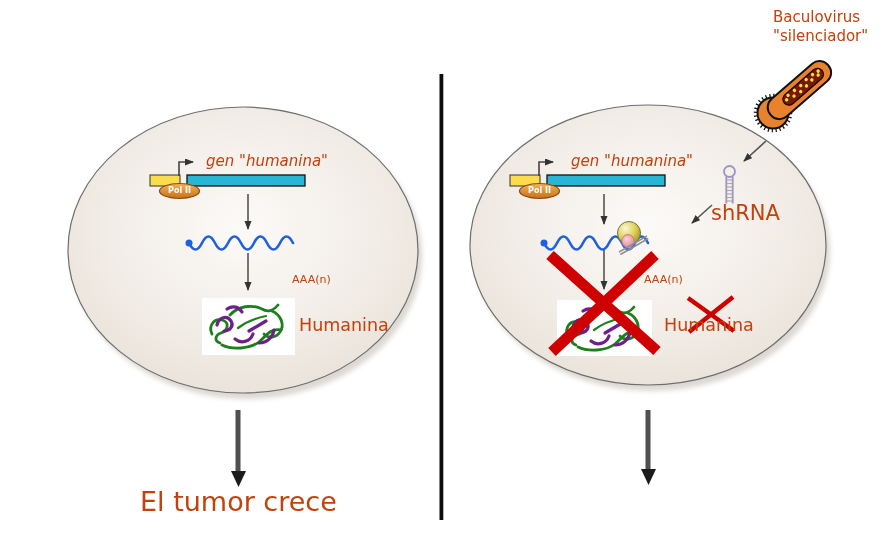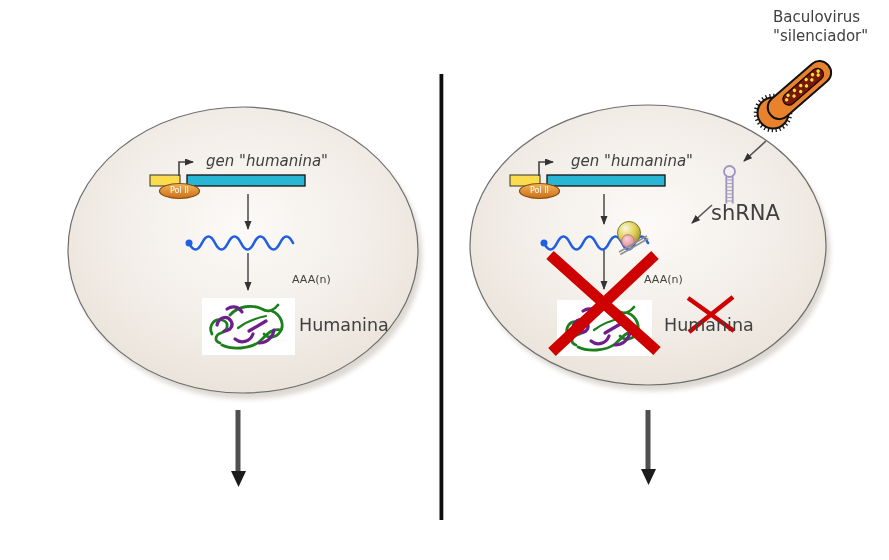--- a/index.html
+++ b/index.html
@@ -1,23 +1,23 @@
 <!DOCTYPE html>
 <html><head>
 <meta charset="utf-8">
 <style>
   html,body{margin:0;padding:0;background:#ffffff;}
   #canvas{
     position:relative;width:889px;height:560px;background:#ffffff;overflow:hidden;
     font-family:"DejaVu Sans", sans-serif;color:#111;
   }
   #scene{position:absolute;left:0;top:0;}
-  .lbl{position:absolute;white-space:nowrap;color:#404040;}
+  .lbl{position:absolute;white-space:nowrap;color:#c2410c;}
   .gene-label{font-size:15px;font-style:italic;}
-  .polii-label{font-size:8px;font-weight:normal;color:#fff;width:40px;text-align:center;}
+  .polii-label{font-size:8px;font-weight:bold;color:#fff;width:40px;text-align:center;}
   .aaa-label{font-size:11px;margin-top:38px;}
   .protein-label{font-size:17.5px;}
   .shrna-label{font-size:21px;}
   .virus-label{font-size:15px;line-height:19px;}
   .outcome-label{font-size:27px;}
 </style>
 </head>
 <body>
 
 <div id="canvas">
@@ -169,20 +169,21 @@
   <g>
     <rect x="645.5" y="410" width="5" height="59" fill="#4F4F4F"></rect>
     <polygon points="641,469 656,469 648.5,485" fill="#1C1C1C"></polygon>
   </g>
 </svg>
 
 <span class="lbl gene-label" style="left:206px;top:152px;">gen "humanina"</span>
 <span class="lbl polii-label" style="left:159.5px;top:185.5px;">Pol II</span>
 <span class="lbl aaa-label" style="left:292px;top:235px;">AAA(n)</span>
 <span class="lbl protein-label" style="left:299px;top:315px;">Humanina</span>
+<span class="lbl outcome-label" style="left:140px;top:486px;">El tumor crece</span>
 
 <span class="lbl gene-label" style="left:571px;top:152px;">gen "humanina"</span>
 <span class="lbl polii-label" style="left:519.5px;top:185.5px;">Pol II</span>
 <span class="lbl aaa-label" style="left:644px;top:235px;">AAA(n)</span>
 <span class="lbl protein-label" style="left:664px;top:315px;">Humanina</span>
 <span class="lbl shrna-label" style="left:711px;top:201px;">shRNA</span>
 
 <div class="lbl virus-label" style="left:773px;top:8px;">
   <div>Baculovirus</div>
   <div>"silenciador"</div>

